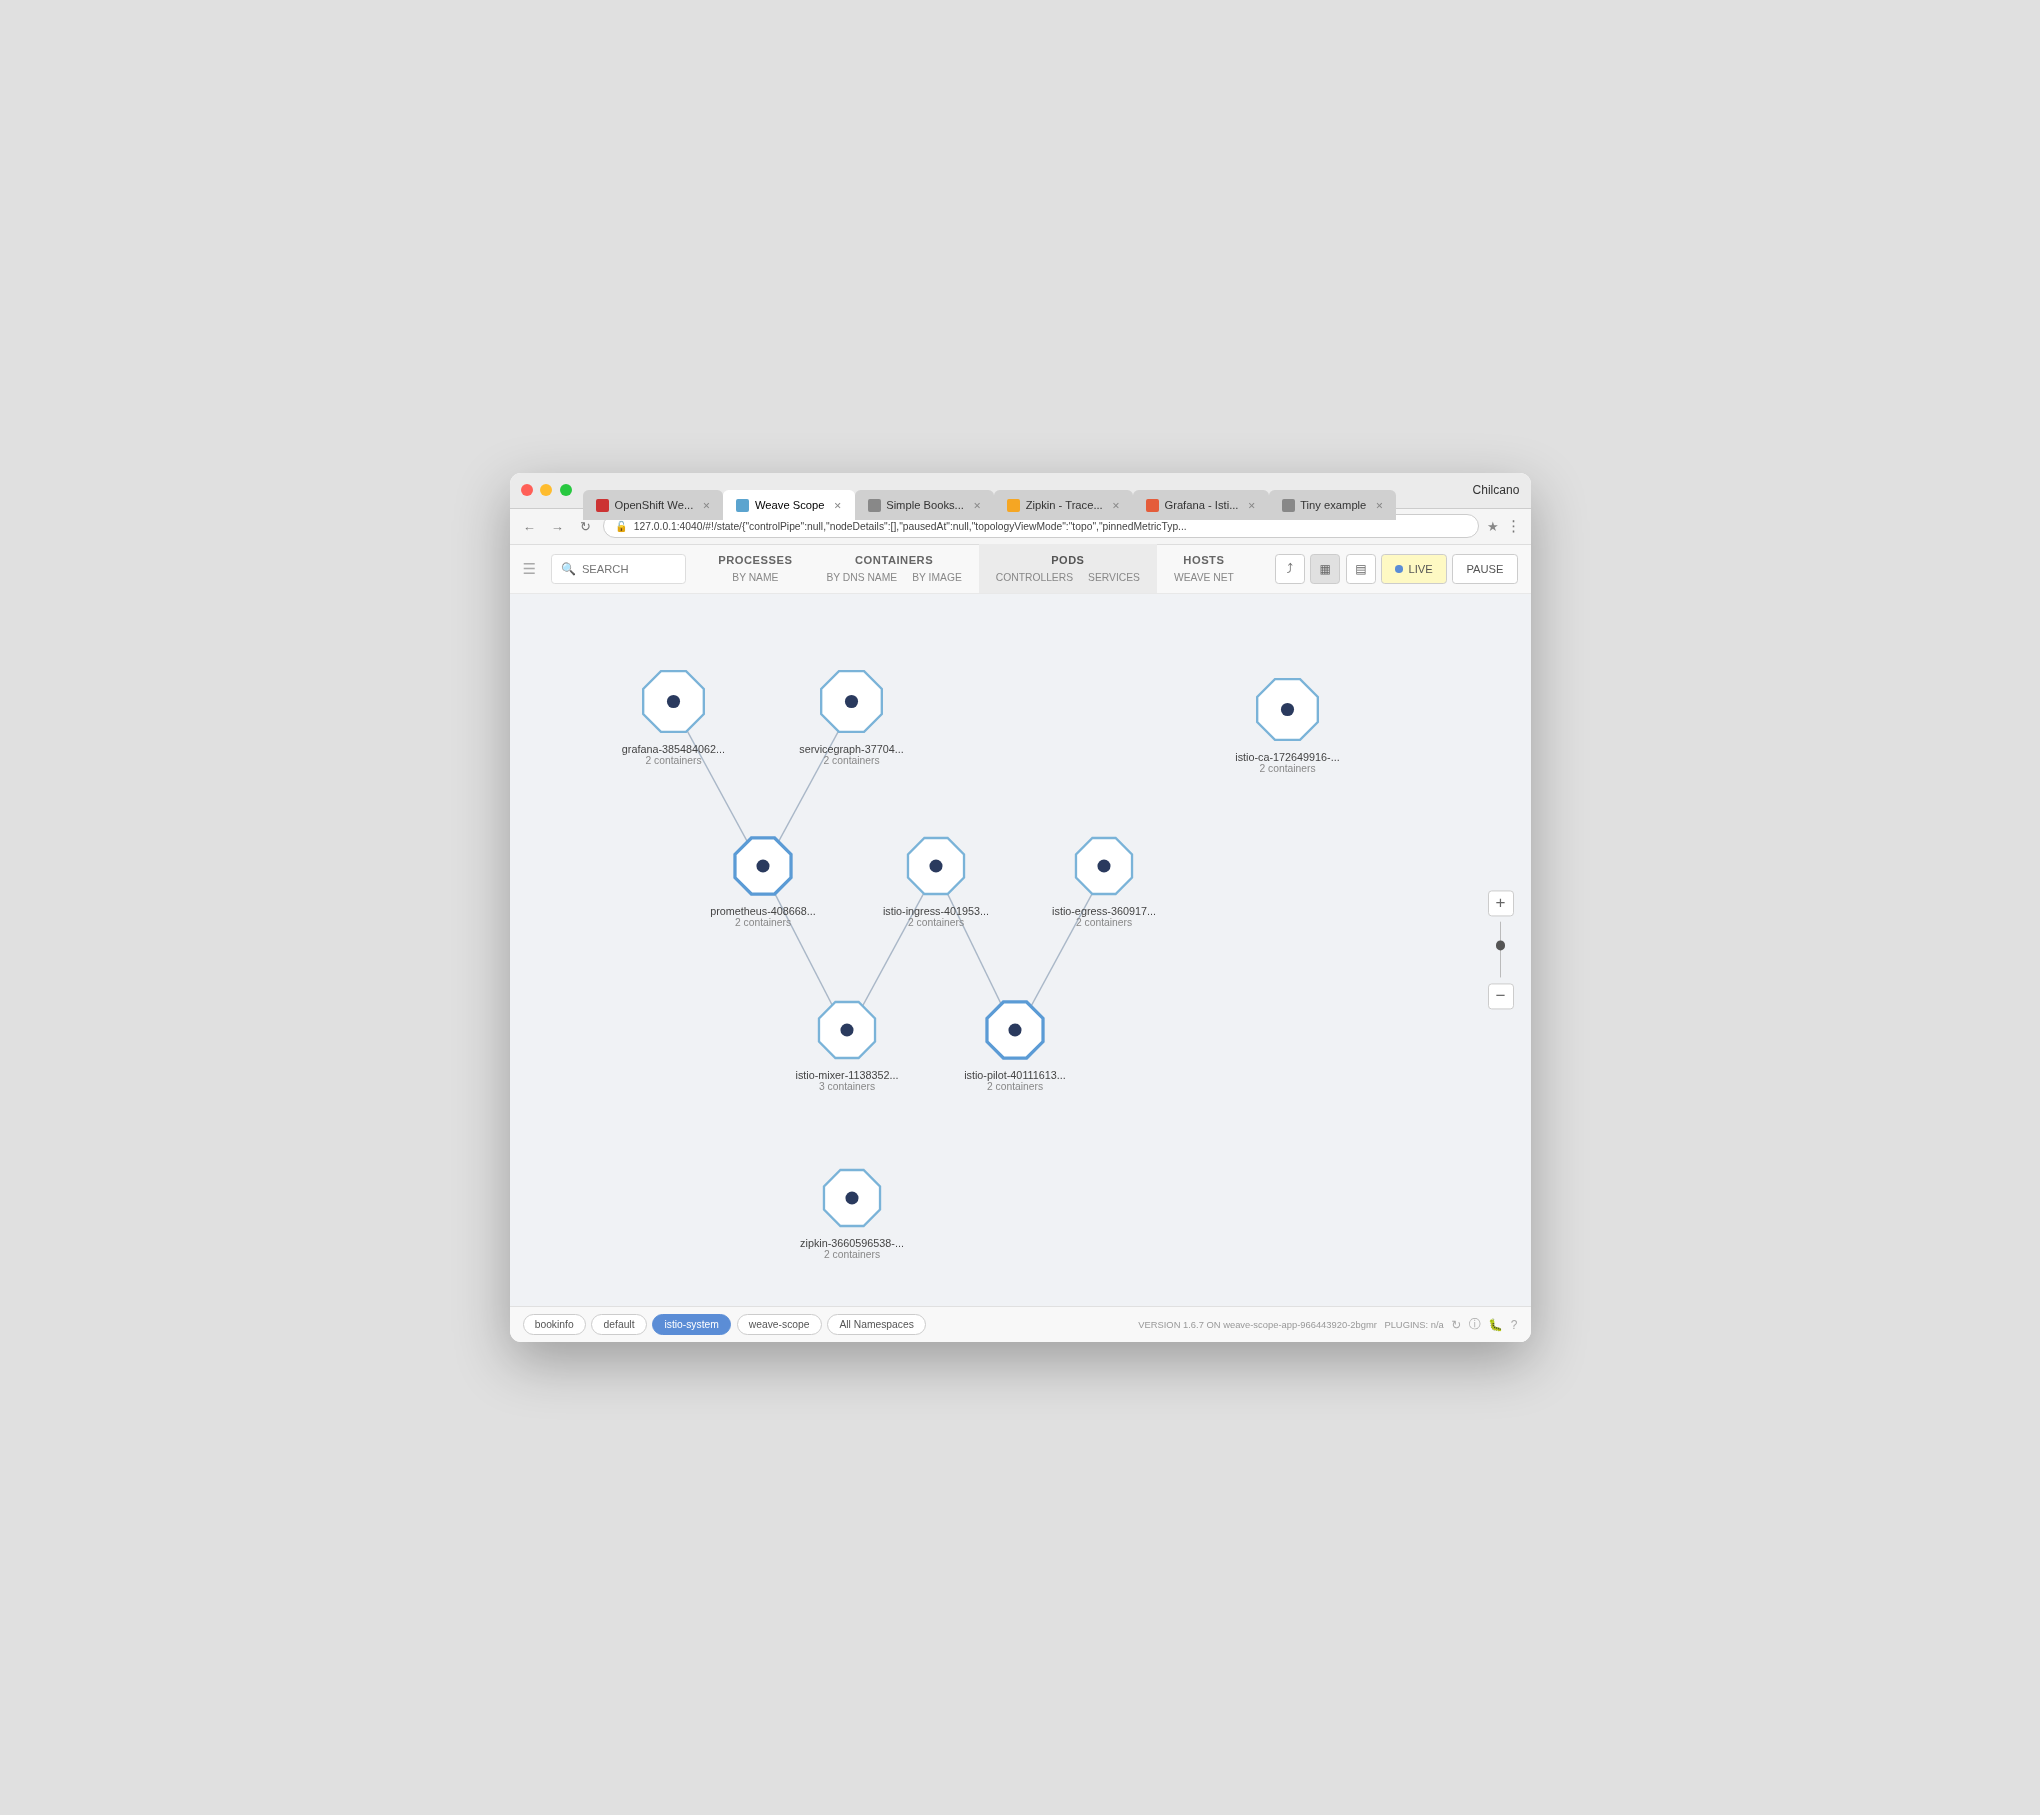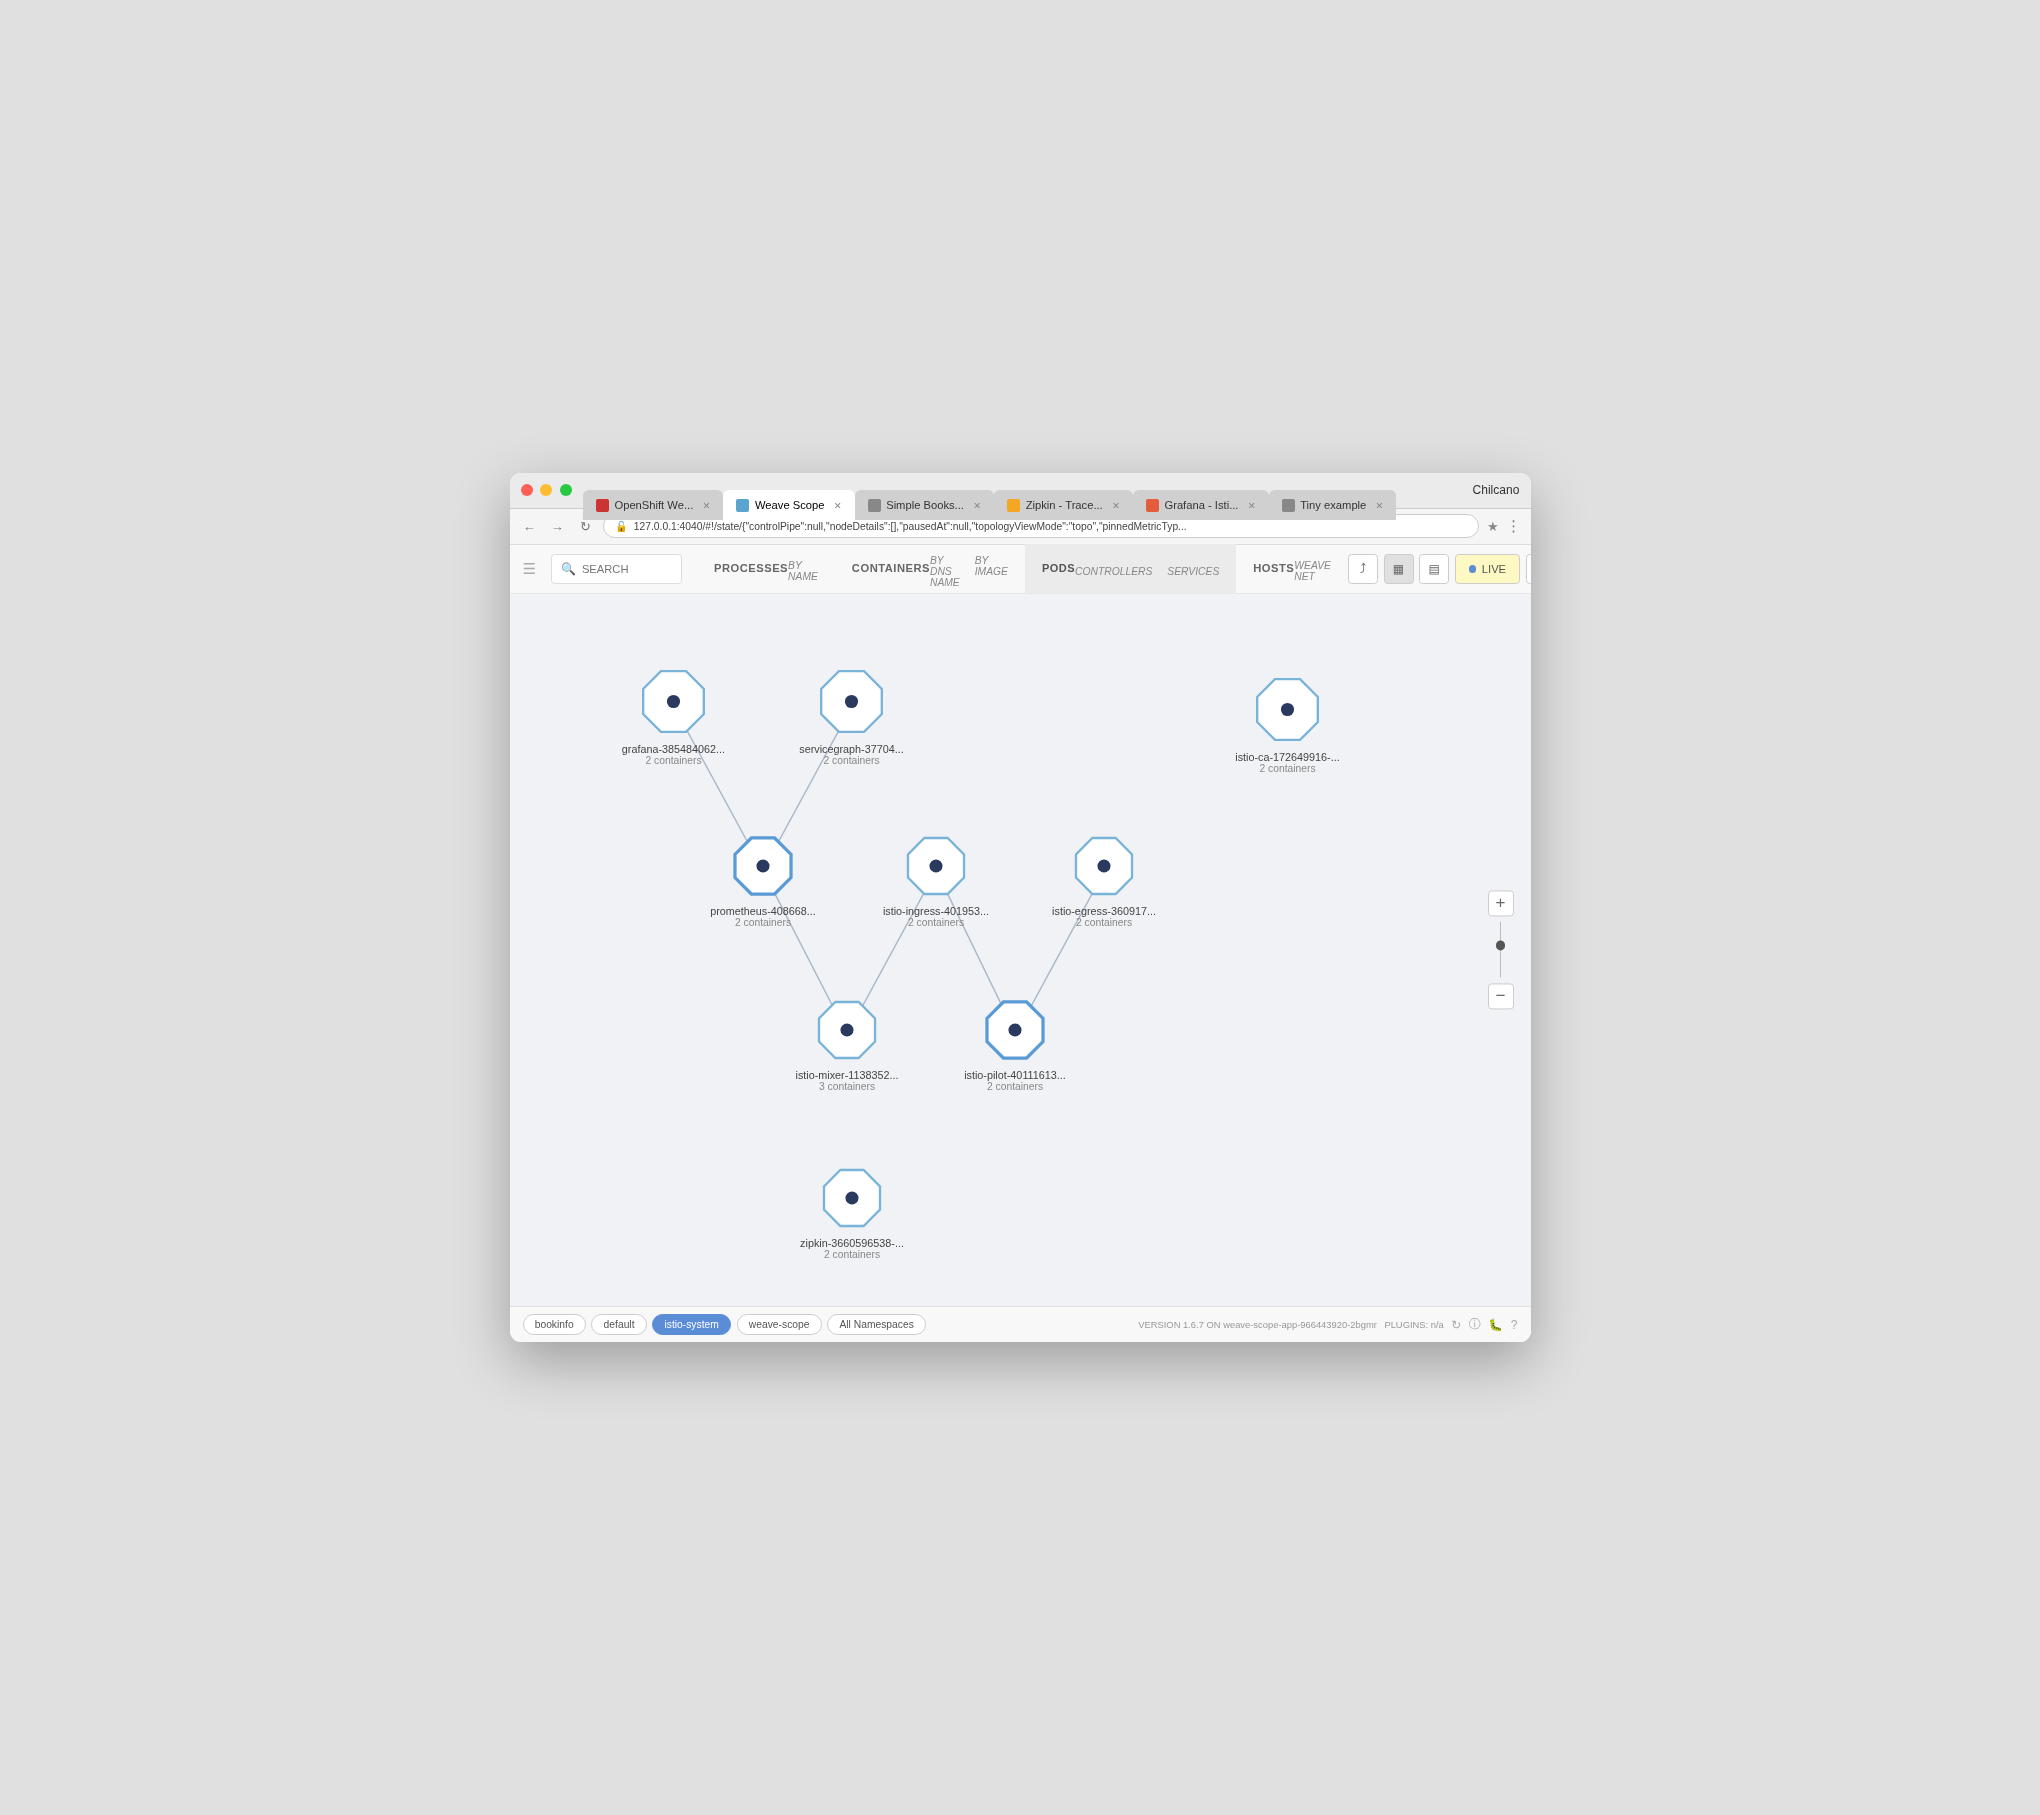--- a/index.html
+++ b/index.html
@@ -164,41 +164,40 @@
     .nav-tabs {
       display: flex;
       align-items: center;
       margin-left: 15px;
       gap: 0;
     }
     .nav-tab {
       padding: 16px 17px;
       height: 49px;
       display: flex;
-      flex-direction: row;
+      flex-direction: column;
       align-items: center;
       justify-content: center;
       font-size: 11.2px;
       font-weight: 500;
       color: #666;
       cursor: pointer;
       border-bottom: 1.9px solid transparent;
       text-transform: uppercase;
       letter-spacing: 0.5px;
     }
     .nav-tab.active {
       color: #555;
       background: #ebebeb;
       border-bottom: 1.9px solid transparent;
     }
     .nav-tab .sub-items {
       display: flex;
       gap: 15px;
       margin-top: 6px;
-      font-style: italic;
     }
     .sub-item {
       font-size: 10.3px;
       color: #888;
       text-transform: none;
       font-weight: 400;
       letter-spacing: 0;
       cursor: pointer;
     }
     .toolbar-right {

